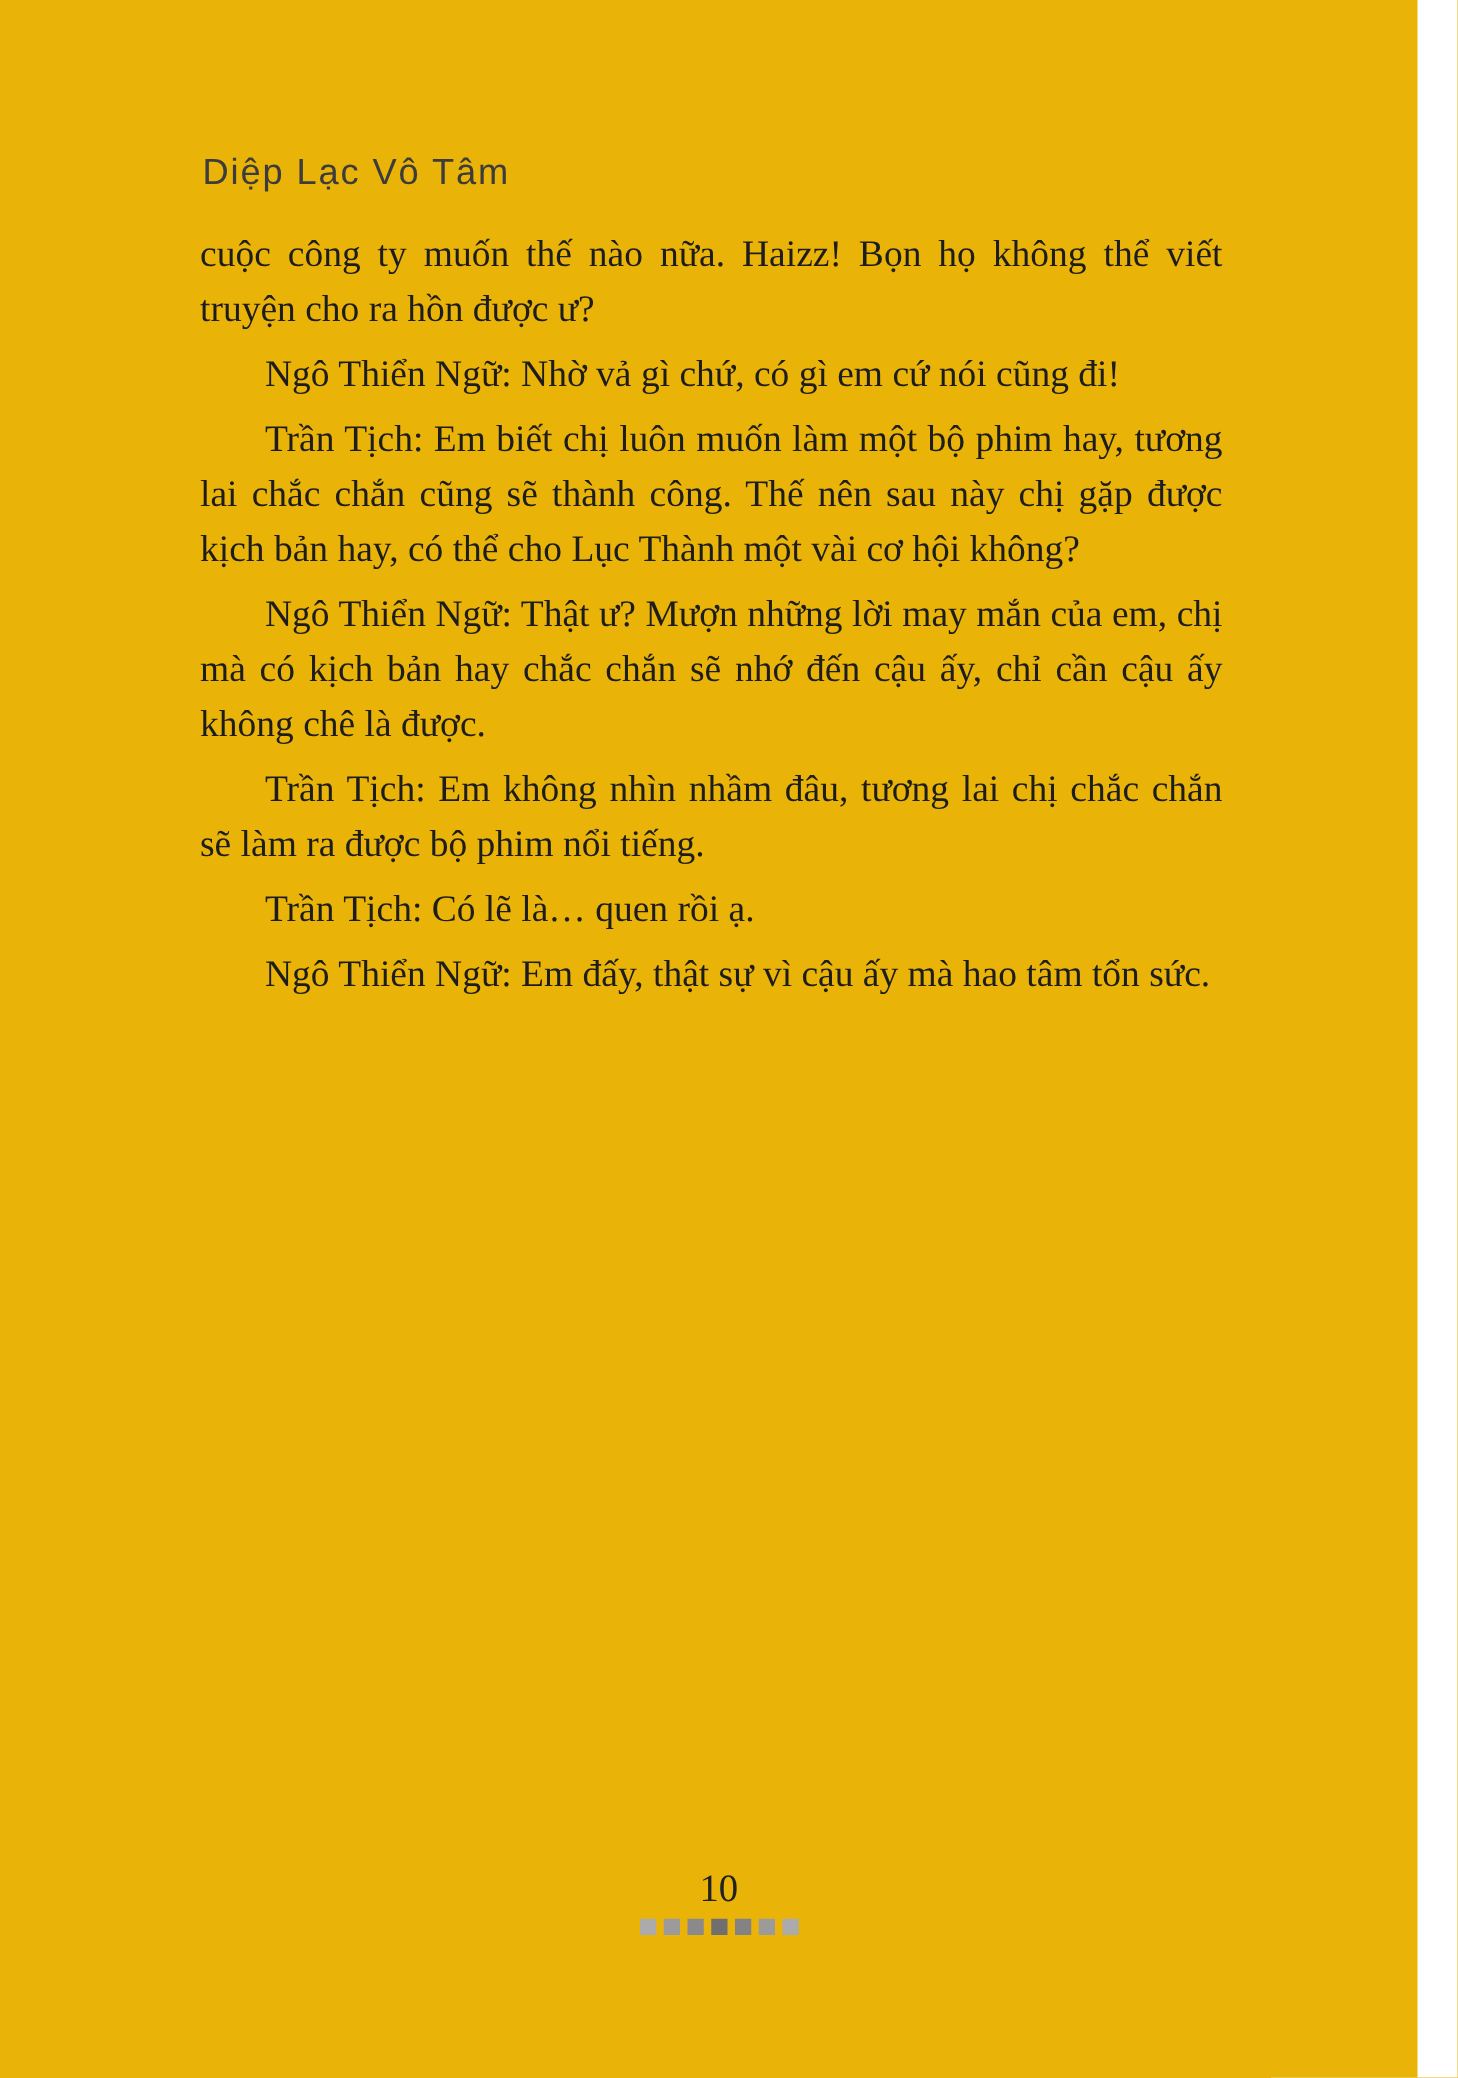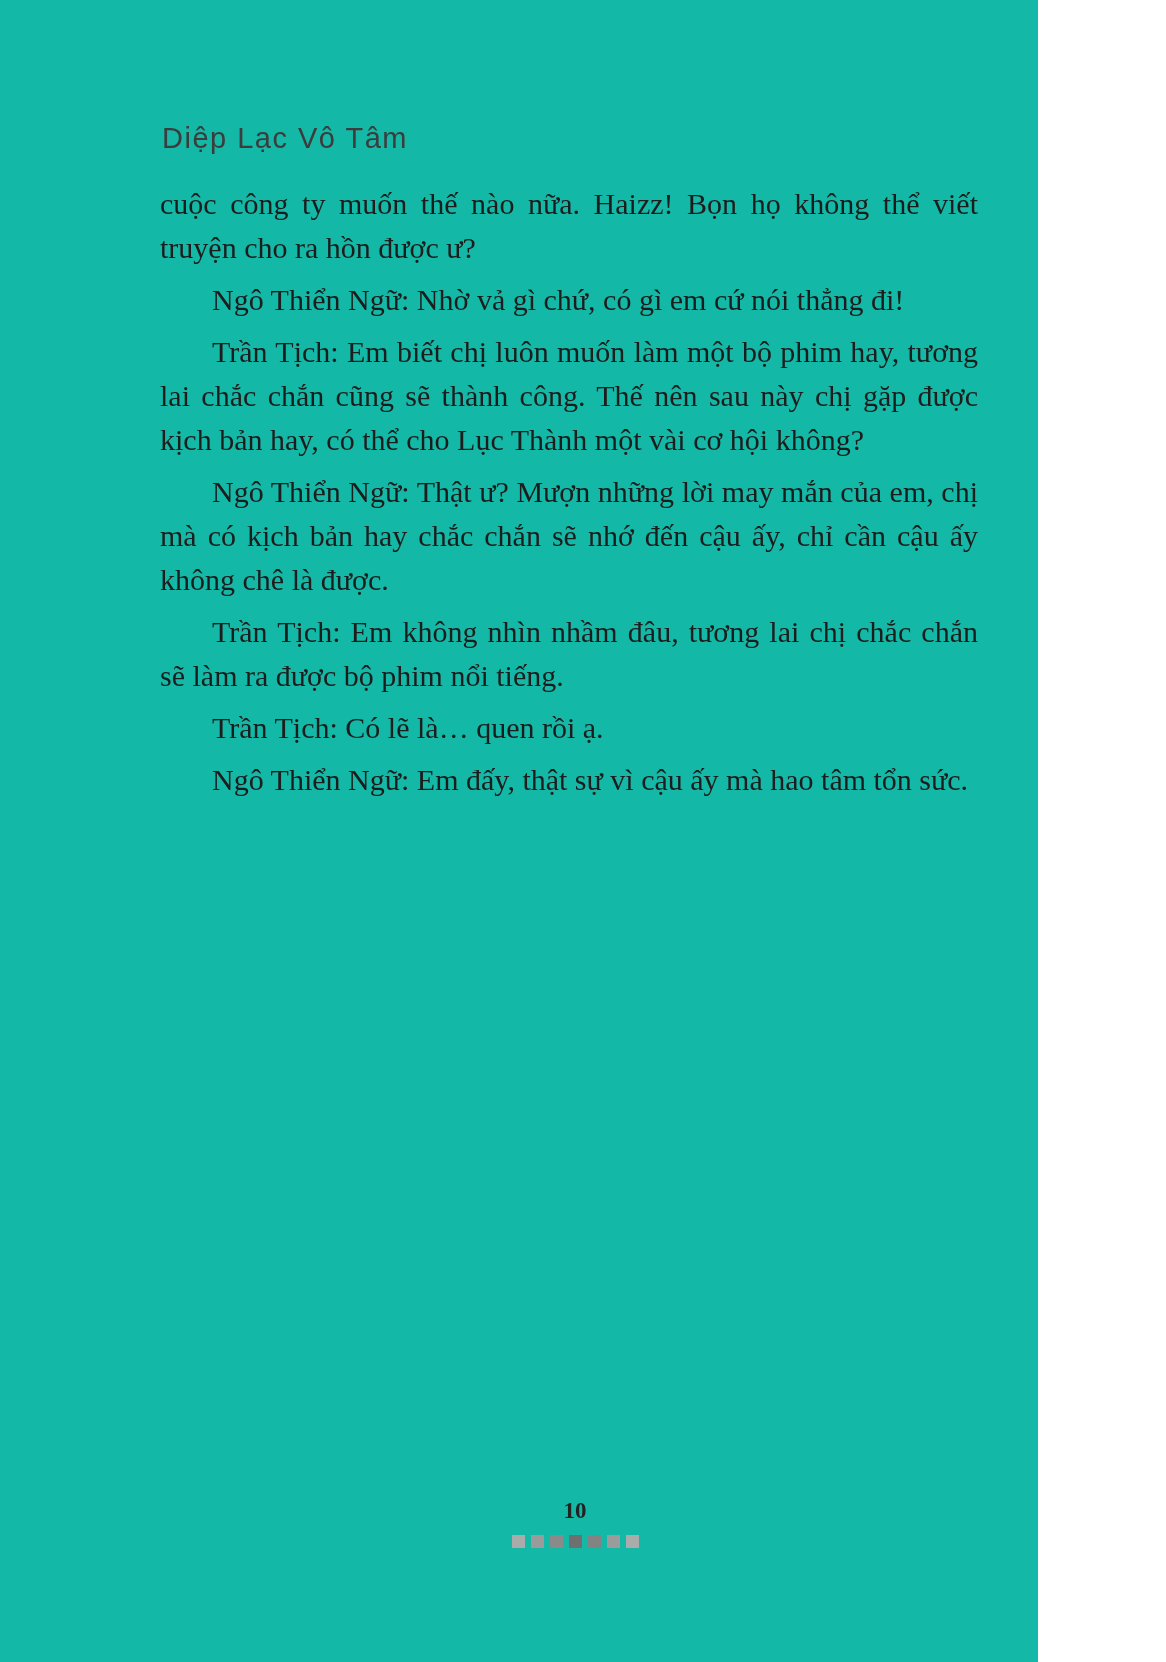--- a/index.html
+++ b/index.html
@@ -3,22 +3,22 @@
 <meta charset="utf-8">
 <style>
   html, body { margin: 0; padding: 0; }
   body {
     width: 1166px; height: 1662px;
     background: #ffffff;
     font-family: "Liberation Serif", serif;
   }
   .page {
     position: relative;
-    width: 1038px; height: 1662px;
-    background: #14b8a6;
+    width: 1134px; height: 1662px;
+    background: #eab308;
     color: #1d1d1d;
     overflow: hidden;
   }
   .running-head {
     position: absolute;
     left: 162px; top: 122px;
     font-family: "Liberation Sans", sans-serif;
     font-size: 29px;
     letter-spacing: 1.5px;
     color: #3c3c3c;
@@ -40,24 +40,23 @@
   }
   .para.no-indent { text-indent: 0; }
   .para.justify-last { text-align-last: justify; }
   .footer {
     position: absolute;
     left: 160px; top: 1494px;
     width: 830px;
     text-align: center;
   }
   .page-number {
-    font-size: 23px;
+    font-size: 31px;
     line-height: 34px;
     color: #222222;
-    font-weight: bold;
   }
   .squares {
     margin-top: 7px;
     display: flex;
     justify-content: center;
     gap: 6px;
   }
   .sq {
     width: 13px; height: 13px;
     display: inline-block;
@@ -66,21 +65,21 @@
 </style>
 </head>
 <body>
 
 <div class="page">
 
   <div class="running-head">Diệp Lạc Vô Tâm</div>
 
   <div class="body-text">
     <p class="para no-indent">cuộc công ty muốn thế nào nữa. Haizz! Bọn họ không thể viết truyện cho ra hồn được ư?</p>
-    <p class="para">Ngô Thiển Ngữ: Nhờ vả gì chứ, có gì em cứ nói thẳng đi!</p>
+    <p class="para">Ngô Thiển Ngữ: Nhờ vả gì chứ, có gì em cứ nói cũng đi!</p>
     <p class="para">Trần Tịch: Em biết chị luôn muốn làm một bộ phim hay, tương lai chắc chắn cũng sẽ thành công. Thế nên sau này chị gặp được kịch bản hay, có thể cho Lục Thành một vài cơ hội không?</p>
     <p class="para">Ngô Thiển Ngữ: Thật ư? Mượn những lời may mắn của em, chị mà có kịch bản hay chắc chắn sẽ nhớ đến cậu ấy, chỉ cần cậu ấy không chê là được.</p>
     <p class="para">Trần Tịch: Em không nhìn nhầm đâu, tương lai chị chắc chắn sẽ làm ra được bộ phim nổi tiếng.</p>
     <p class="para">Trần Tịch: Có lẽ là… quen rồi ạ.</p>
     <p class="para">Ngô Thiển Ngữ: Em đấy, thật sự vì cậu ấy mà hao tâm tổn sức.</p>
   </div>
 
   <div class="footer">
     <div class="page-number">10</div>
     <div class="squares">

